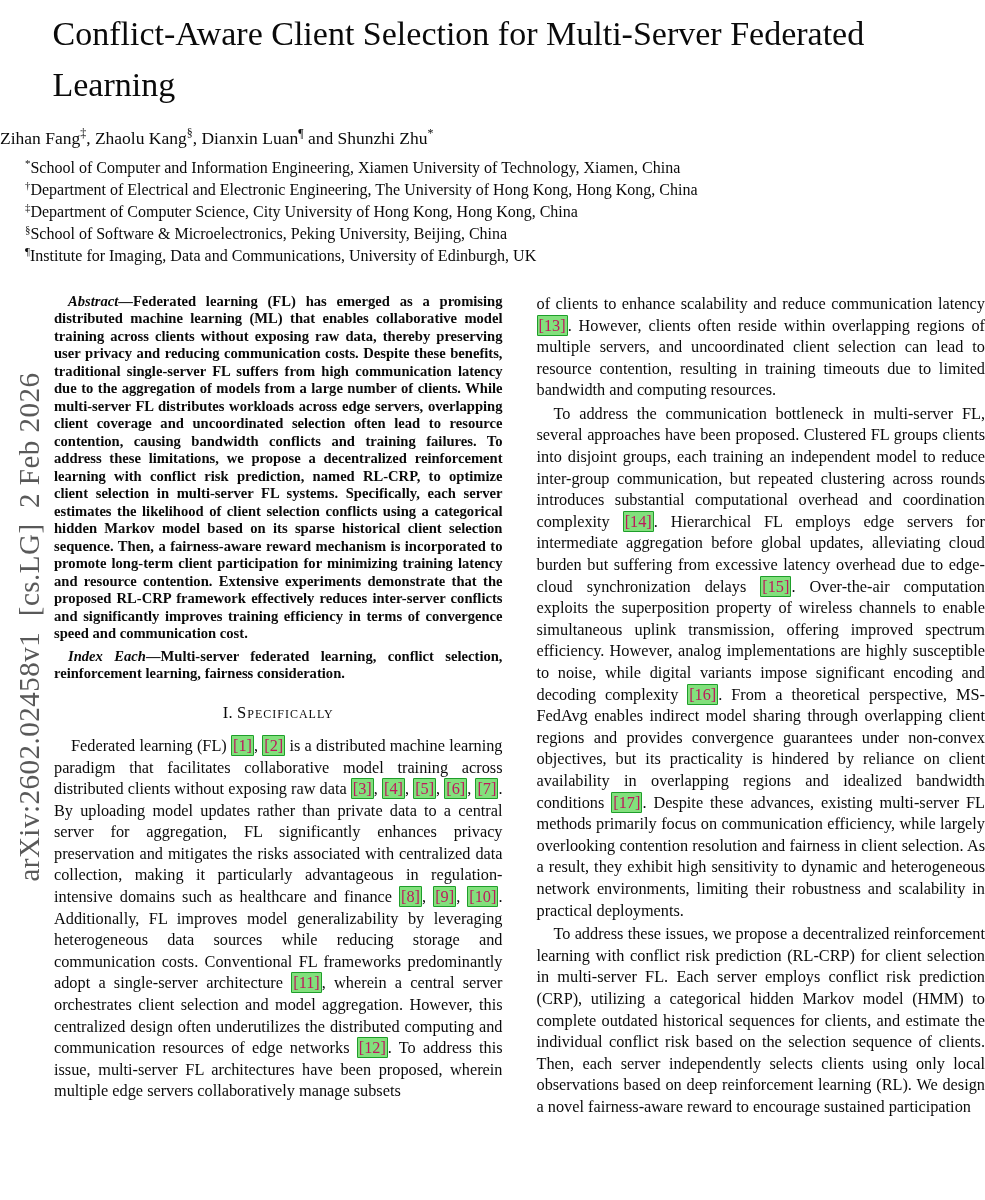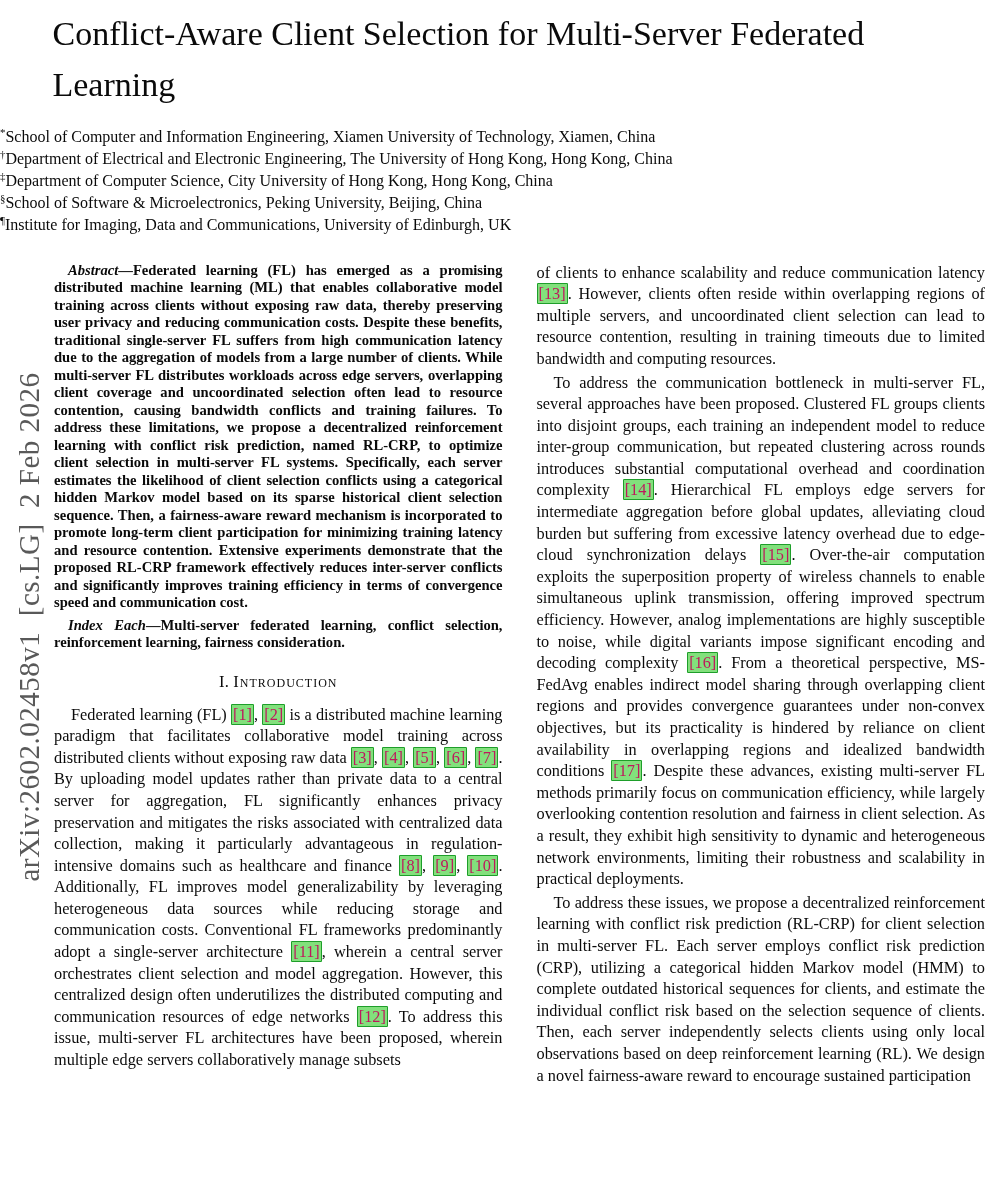--- a/index.html
+++ b/index.html
@@ -31,21 +31,21 @@
   .title{
     font-size:34px;font-weight:400;line-height:1.5;
     margin:0 auto;max-width:880px;
   }
   .authors{
     font-size:17.5px;line-height:1.45;margin-top:2px;
   }
   .authors-block{ margin-top:16px; }
   .affiliations{ margin-top:6px; }
   .affiliation{
-    font-size:16px;line-height:1.37;
+    font-size:16px;line-height:1.37;padding-left:25px;
   }
   sup{ font-size:68%; line-height:0; }
   
   .columns{
     display:flex; gap:34px;
     margin:26px 0 0 54px;
   }
   .col{ width:452px; }
   p{ margin:0; }
   .abstract{
@@ -82,35 +82,36 @@
   }
 </style>
 </head>
 <body>
 
 <div class="arxiv-vertical">arXiv:2602.02458v1  [cs.LG]  2 Feb 2026</div>
 
 <div class="header">
   <h1 class="title">Conflict-Aware Client Selection for Multi-Server Federated Learning</h1>
   <div class="authors-block">
+    <div class="authors">Zihan Fang<sup>‡</sup>, Zhaolu Kang<sup>§</sup>, Dianxin Luan<sup>¶</sup> and Shunzhi Zhu<sup>*</sup></div>
   </div>
   <div class="affiliations">
     <div class="affiliation"><sup>*</sup>School of Computer and Information Engineering, Xiamen University of Technology, Xiamen, China</div>
     <div class="affiliation"><sup>†</sup>Department of Electrical and Electronic Engineering, The University of Hong Kong, Hong Kong, China</div>
     <div class="affiliation"><sup>‡</sup>Department of Computer Science, City University of Hong Kong, Hong Kong, China</div>
     <div class="affiliation"><sup>§</sup>School of Software &amp; Microelectronics, Peking University, Beijing, China</div>
     <div class="affiliation"><sup>¶</sup>Institute for Imaging, Data and Communications, University of Edinburgh, UK</div>
   </div>
 </div>
 
 <div class="columns">
   <div class="col">
     <p class="abstract"><span class="lead">Abstract</span><span>—Federated learning (FL) has emerged as a promising distributed machine learning (ML) that enables collaborative model training across clients without exposing raw data, thereby preserving user privacy and reducing communication costs. Despite these benefits, traditional single-server FL suffers from high communication latency due to the aggregation of models from a large number of clients. While multi-server FL distributes workloads across edge servers, overlapping client coverage and uncoordinated selection often lead to resource contention, causing bandwidth conflicts and training failures. To address these limitations, we propose a decentralized reinforcement learning with conflict risk prediction, named RL-CRP, to optimize client selection in multi-server FL systems. Specifically, each server estimates the likelihood of client selection conflicts using a categorical hidden Markov model based on its sparse historical client selection sequence. Then, a fairness-aware reward mechanism is incorporated to promote long-term client participation for minimizing training latency and resource contention. Extensive experiments demonstrate that the proposed RL-CRP framework effectively reduces inter-server conflicts and significantly improves training efficiency in terms of convergence speed and communication cost.</span></p>
     <p class="abstract"><span class="lead">Index Each</span><span>—Multi-server federated learning, conflict selection, reinforcement learning, fairness consideration.</span></p>
-    <h2 class="section-heading"><span>I.</span> <span class="sc">Introduction</span></h2>
+    <h2 class="section-heading"><span>I.</span> <span class="sc">Specifically</span></h2>
     <p class="body-par indent">Federated learning (FL) <a class="cite">[1]</a>, <a class="cite">[2]</a> is a distributed machine learning paradigm that facilitates collaborative model training across distributed clients without exposing raw data <a class="cite">[3]</a>, <a class="cite">[4]</a>, <a class="cite">[5]</a>, <a class="cite">[6]</a>, <a class="cite">[7]</a>. By uploading model updates rather than private data to a central server for aggregation, FL significantly enhances privacy preservation and mitigates the risks associated with centralized data collection, making it particularly advantageous in regulation-intensive domains such as healthcare and finance <a class="cite">[8]</a>, <a class="cite">[9]</a>, <a class="cite">[10]</a>. Additionally, FL improves model generalizability by leveraging heterogeneous data sources while reducing storage and communication costs. Conventional FL frameworks predominantly adopt a single-server architecture <a class="cite">[11]</a>, wherein a central server orchestrates client selection and model aggregation. However, this centralized design often underutilizes the distributed computing and communication resources of edge networks <a class="cite">[12]</a>. To address this issue, multi-server FL architectures have been proposed, wherein multiple edge servers collaboratively manage subsets</p>
   </div>
   <div class="col">
     <p class="body-par">of clients to enhance scalability and reduce communication latency <a class="cite">[13]</a>. However, clients often reside within overlapping regions of multiple servers, and uncoordinated client selection can lead to resource contention, resulting in training timeouts due to limited bandwidth and computing resources.</p>
     <p class="body-par indent">To address the communication bottleneck in multi-server FL, several approaches have been proposed. Clustered FL groups clients into disjoint groups, each training an independent model to reduce inter-group communication, but repeated clustering across rounds introduces substantial computational overhead and coordination complexity <a class="cite">[14]</a>. Hierarchical FL employs edge servers for intermediate aggregation before global updates, alleviating cloud burden but suffering from excessive latency overhead due to edge-cloud synchronization delays <a class="cite">[15]</a>. Over-the-air computation exploits the superposition property of wireless channels to enable simultaneous uplink transmission, offering improved spectrum efficiency. However, analog implementations are highly susceptible to noise, while digital variants impose significant encoding and decoding complexity <a class="cite">[16]</a>. From a theoretical perspective, MS-FedAvg enables indirect model sharing through overlapping client regions and provides convergence guarantees under non-convex objectives, but its practicality is hindered by reliance on client availability in overlapping regions and idealized bandwidth conditions <a class="cite">[17]</a>. Despite these advances, existing multi-server FL methods primarily focus on communication efficiency, while largely overlooking contention resolution and fairness in client selection. As a result, they exhibit high sensitivity to dynamic and heterogeneous network environments, limiting their robustness and scalability in practical deployments.</p>
     <p class="body-par indent">To address these issues, we propose a decentralized reinforcement learning with conflict risk prediction (RL-CRP) for client selection in multi-server FL. Each server employs conflict risk prediction (CRP), utilizing a categorical hidden Markov model (HMM) to complete outdated historical sequences for clients, and estimate the individual conflict risk based on the selection sequence of clients. Then, each server independently selects clients using only local observations based on deep reinforcement learning (RL). We design a novel fairness-aware reward to encourage sustained participation</p>
   </div>
 </div>
 
 </body></html>

